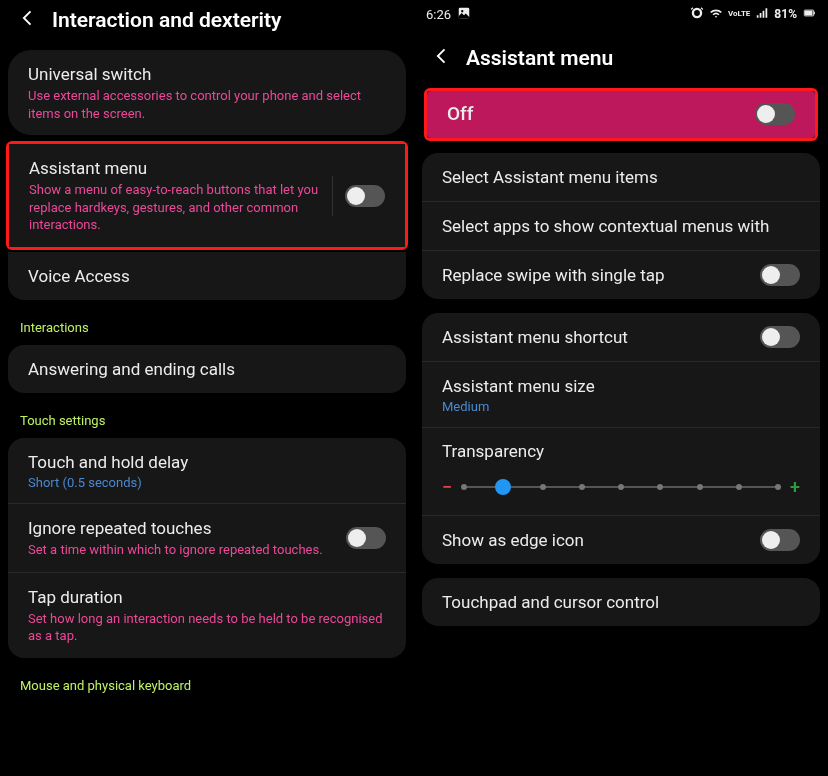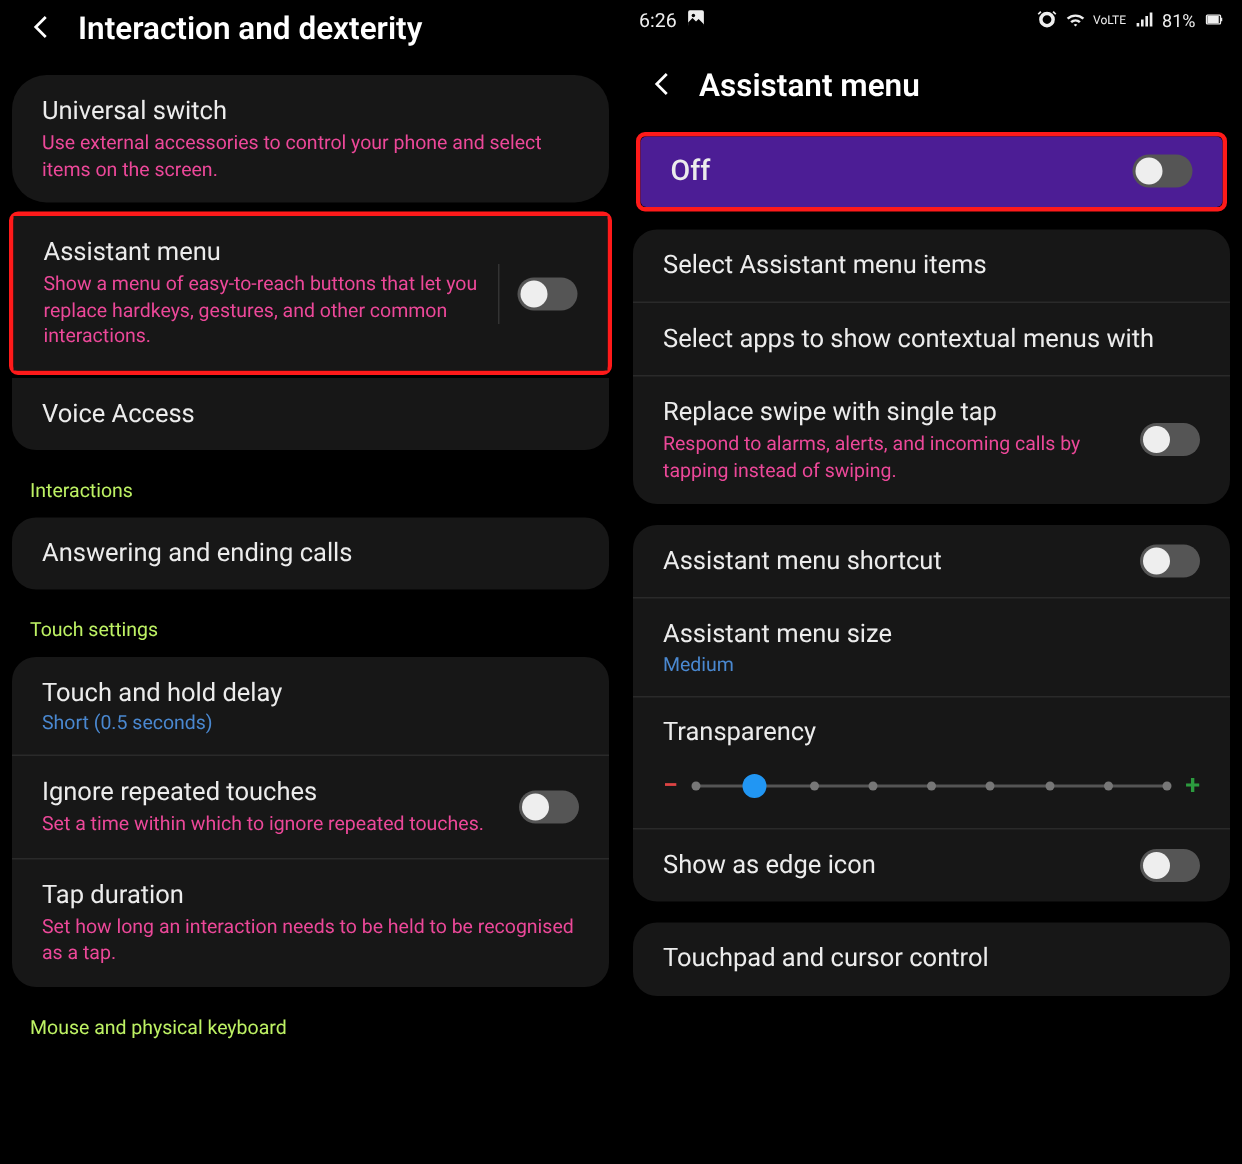--- a/index.html
+++ b/index.html
@@ -1,21 +1,21 @@
 <!DOCTYPE html>
 <html><head>
   <meta charset="utf-8">
   <style>
     * { margin: 0; padding: 0; box-sizing: border-box; font-family: -apple-system, BlinkMacSystemFont, "Segoe UI", Roboto, sans-serif; }
     body { background: #000; width: 828px; height: 776px; display: flex; overflow: hidden; }
     .screen { width: 414px; height: 776px; background: #000; position: relative; overflow: hidden; }
 
     .statusbar { height: 28px; display: flex; align-items: center; justify-content: space-between; padding: 0 12px; color: #eee; font-size: 13px; }
     .statusbar .left { display: flex; align-items: center; gap: 6px; }
-    .statusbar .right { display: flex; align-items: center; gap: 5px; font-size: 12px; }
+    .statusbar .right { display: flex; align-items: center; gap: 5px; font-size: 12px; font-weight: bold; }
     .statusbar .right svg { width: 14px; height: 14px; fill: #eee; }
 
     .header { display: flex; align-items: center; gap: 14px; padding: 8px 18px 14px 18px; }
     .header .back { color: #fff; }
     .header .title { color: #fff; font-size: 21px; font-weight: 600; }
 
     .card { background: #171717; border-radius: 16px; margin: 4px 8px 14px 8px; overflow: hidden; }
     .row { padding: 13px 20px; position: relative; }
     .row + .row { border-top: 1px solid #2a2a2a; }
     .row .row-main { display: flex; align-items: center; justify-content: space-between; gap: 12px; }
@@ -176,21 +176,21 @@
   <div class="header" style="padding-top:18px;">
     <span class="back">
       <svg width="20" height="20" viewBox="0 0 24 24" fill="none" stroke="#fff" stroke-width="2.2">
           <polyline points="15 4 7 12 15 20"></polyline>
         </svg>
     </span>
     <span class="title">Assistant menu</span>
   </div>
 
   <div class="highlight" style="margin:4px 10px 12px 10px;">
-    <div style="background:#4c1d95; border-radius:4px;">
+    <div style="background:#be185d; border-radius:4px;">
       <div class="row" style="padding:11px 20px;">
         <div class="row-main">
           <div class="txt">
               <div class="title" style="font-size:19px; font-weight:500;">Off</div>
             </div>
           <div class="toggle">
               <div class="knob"></div>
             </div>
         </div>
       </div>
@@ -209,21 +209,20 @@
       <div class="row-main">
           <div class="txt">
             <div class="title">Select apps to show contextual menus with</div>
           </div>
         </div>
     </div>
     <div class="row">
       <div class="row-main">
         <div class="txt">
           <div class="title">Replace swipe with single tap</div>
-          <div class="sub">Respond to alarms, alerts, and incoming calls by tapping instead of swiping.</div>
         </div>
         <div class="toggle">
             <div class="knob"></div>
           </div>
       </div>
     </div>
   </div>
 
   <div class="card">
     <div class="row">

